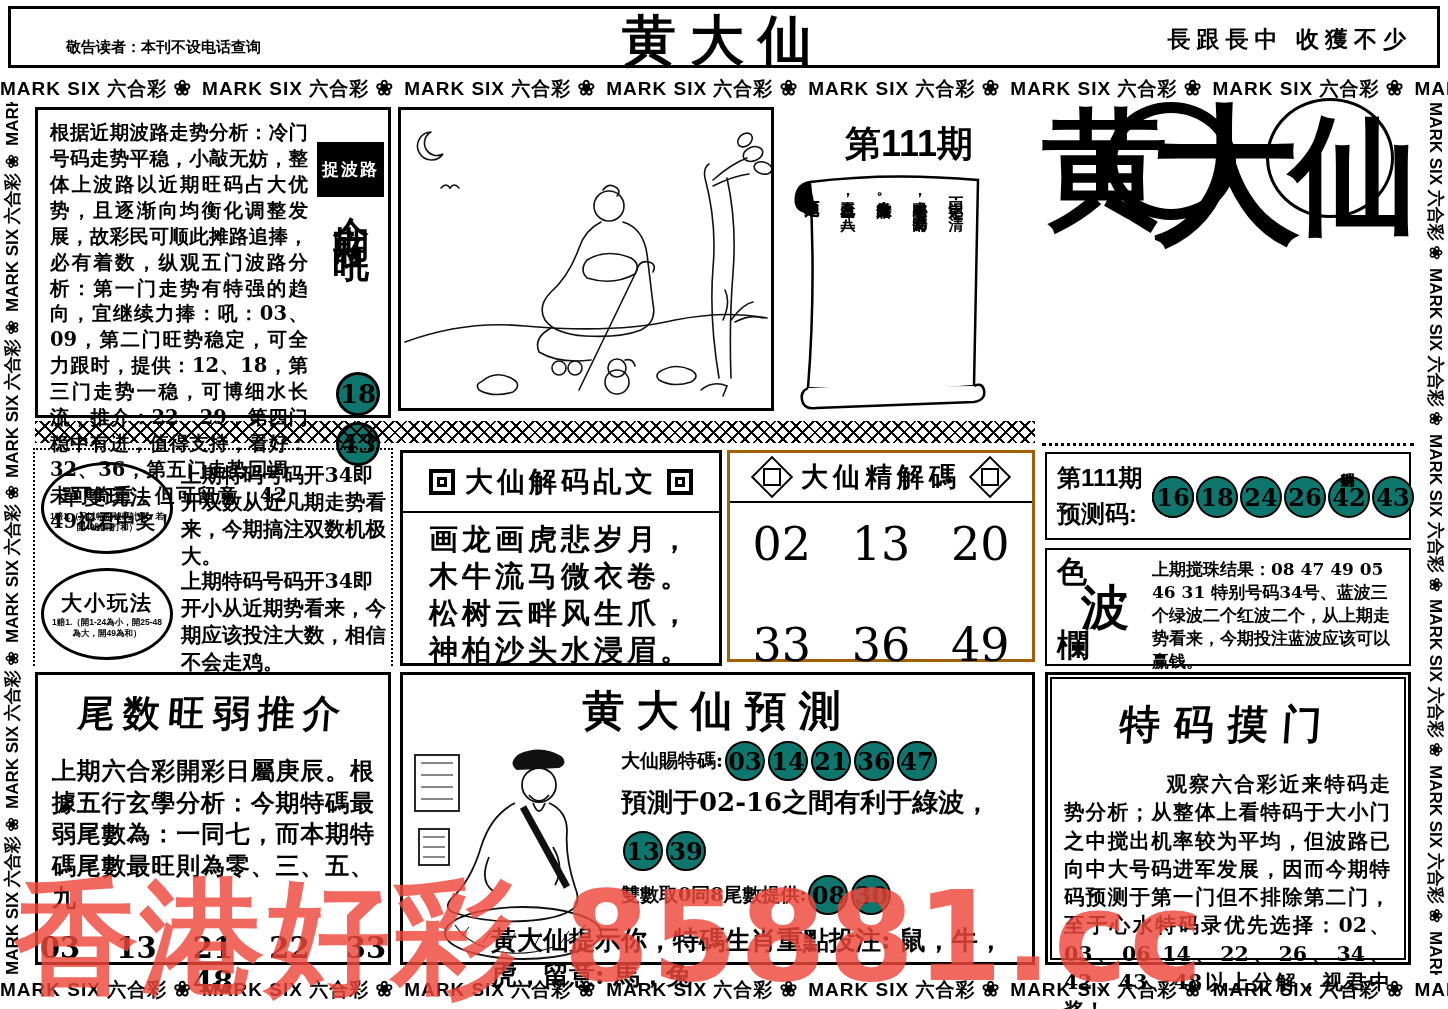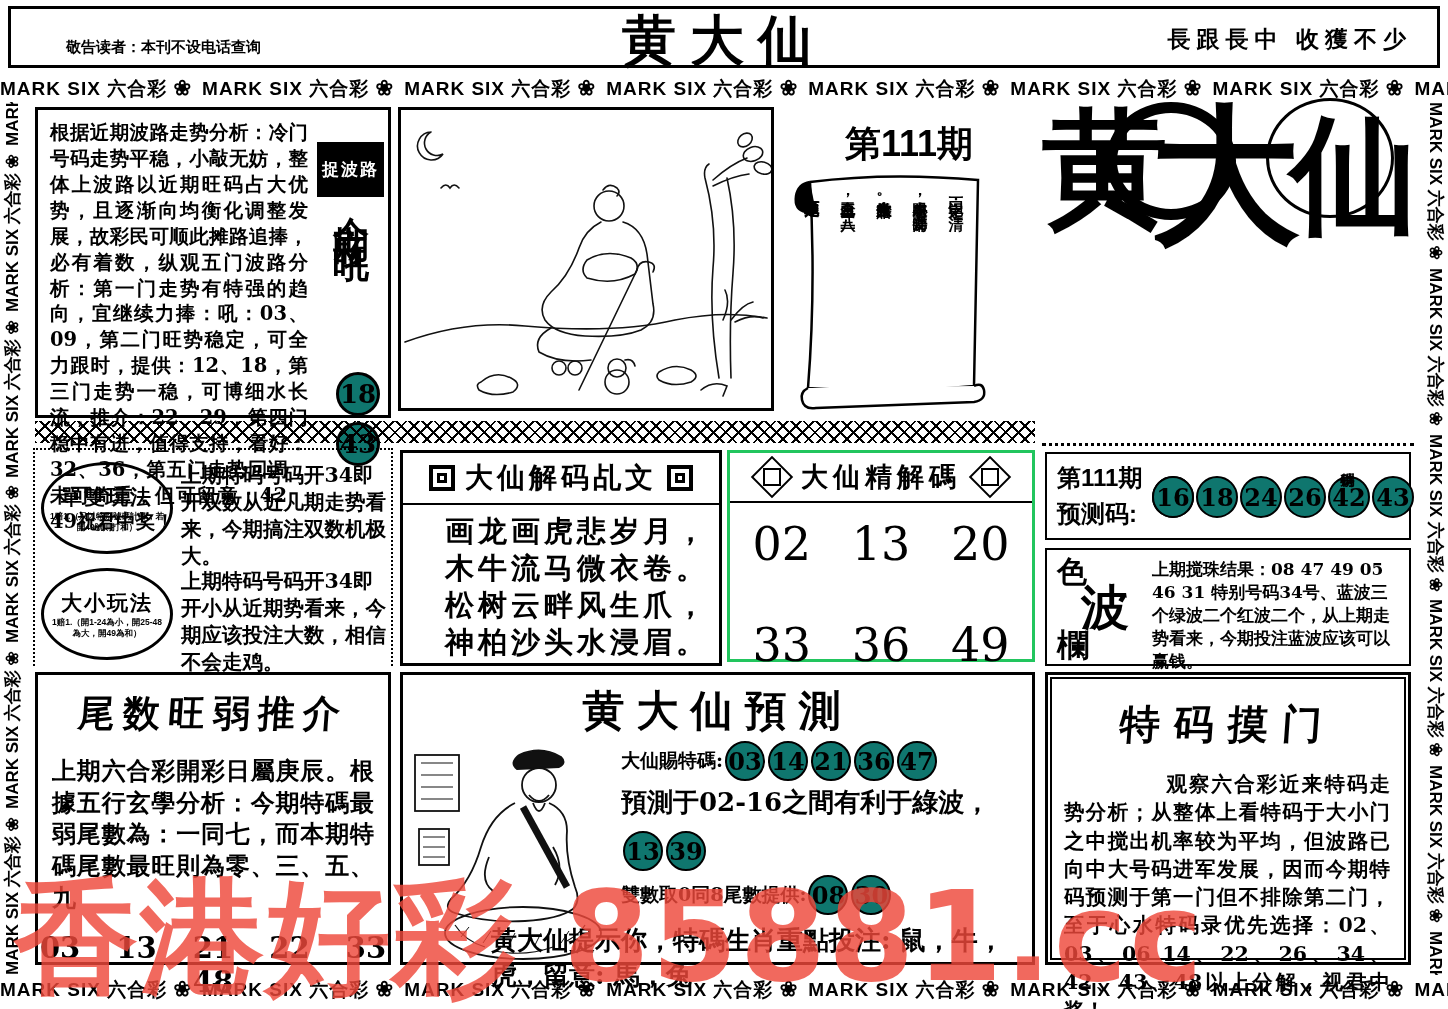--- a/index.html
+++ b/index.html
@@ -46,27 +46,27 @@
   .play-area{position:absolute;left:33px;top:448px;width:360px;height:218px;border-left:2px dotted #000;border-right:2px dotted #000;border-top:2px dotted #000;}
   .method{position:absolute;left:6px;width:348px;display:flex;align-items:flex-start;}
   .method.m0{top:12px;}
   .method.m1{top:118px;}
   .oval{flex:0 0 132px;height:92px;border:3px solid #000;border-radius:50%;display:flex;flex-direction:column;align-items:center;justify-content:center;text-align:center;padding:4px;}
   .oval .oname{font-size:21px;font-weight:900;letter-spacing:2px;}
   .oval .orule{font-size:8.5px;font-weight:bold;line-height:1.25;}
   .method .mtext{margin-left:8px;font-size:20.5px;font-weight:bold;line-height:1.32;font-family:"DejaVu Serif",serif;}
   
   .oracle-box{position:absolute;left:400px;top:450px;width:322px;height:216px;border:3px solid #000;}
-  .oracle-hd{height:52px;border-bottom:2px solid #000;display:flex;align-items:center;justify-content:center;gap:10px;}
+  .oracle-hd{height:60px;border-bottom:2px solid #000;display:flex;align-items:center;justify-content:center;gap:10px;}
   .oracle-hd .ttl{font-size:28px;font-weight:900;font-family:"DejaVu Serif",serif;letter-spacing:4px;}
   .sq-icon{width:26px;height:26px;border:4px solid #000;display:flex;align-items:center;justify-content:center;}
   .sq-icon i{display:block;width:10px;height:10px;border:3px solid #000;}
-  .oracle-lines{padding:8px 10px;font-size:29px;font-weight:bold;font-family:"DejaVu Serif",serif;line-height:1.28;letter-spacing:4px;text-align:right;}
-  
-  .precise-box{position:absolute;left:727px;top:450px;width:308px;height:212px;border:3px solid #22c55e;}
+  .oracle-lines{padding:8px 10px;font-size:29px;font-weight:bold;font-family:"DejaVu Serif",serif;line-height:1.28;letter-spacing:4px;text-align:center;}
+  
+  .precise-box{position:absolute;left:727px;top:450px;width:308px;height:212px;border:3px solid #a16207;}
   .precise-hd{height:50px;border-bottom:2px solid #000;display:flex;align-items:center;justify-content:center;gap:14px;}
   .precise-hd .ttl{font-size:27px;font-weight:900;font-family:"DejaVu Serif",serif;letter-spacing:5px;}
   .dm-icon{position:relative;width:30px;height:30px;}
   .dm-icon em{position:absolute;inset:0;border:2px solid #000;transform:rotate(45deg);}
   .dm-icon i{position:absolute;inset:6px;border:2px solid #000;}
   .precise-nums{text-align:center;font-family:"DejaVu Serif",serif;font-size:46px;word-spacing:26px;line-height:1.0;}
   .precise-nums .r1{margin-top:18px;}
   .precise-nums .r2{margin-top:55px;}
   
   .dotline{position:absolute;left:1042px;top:443px;width:372px;border-top:3px dotted #000;}

